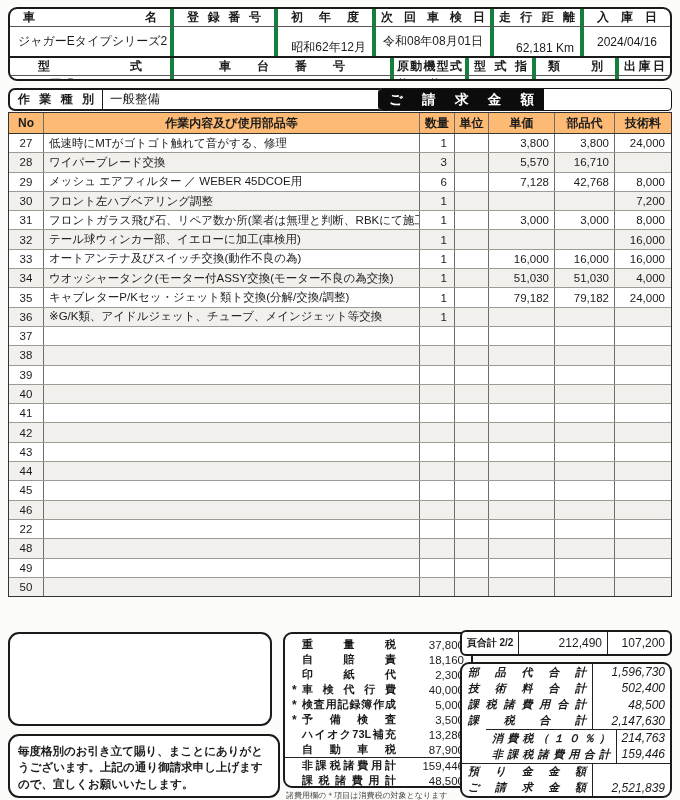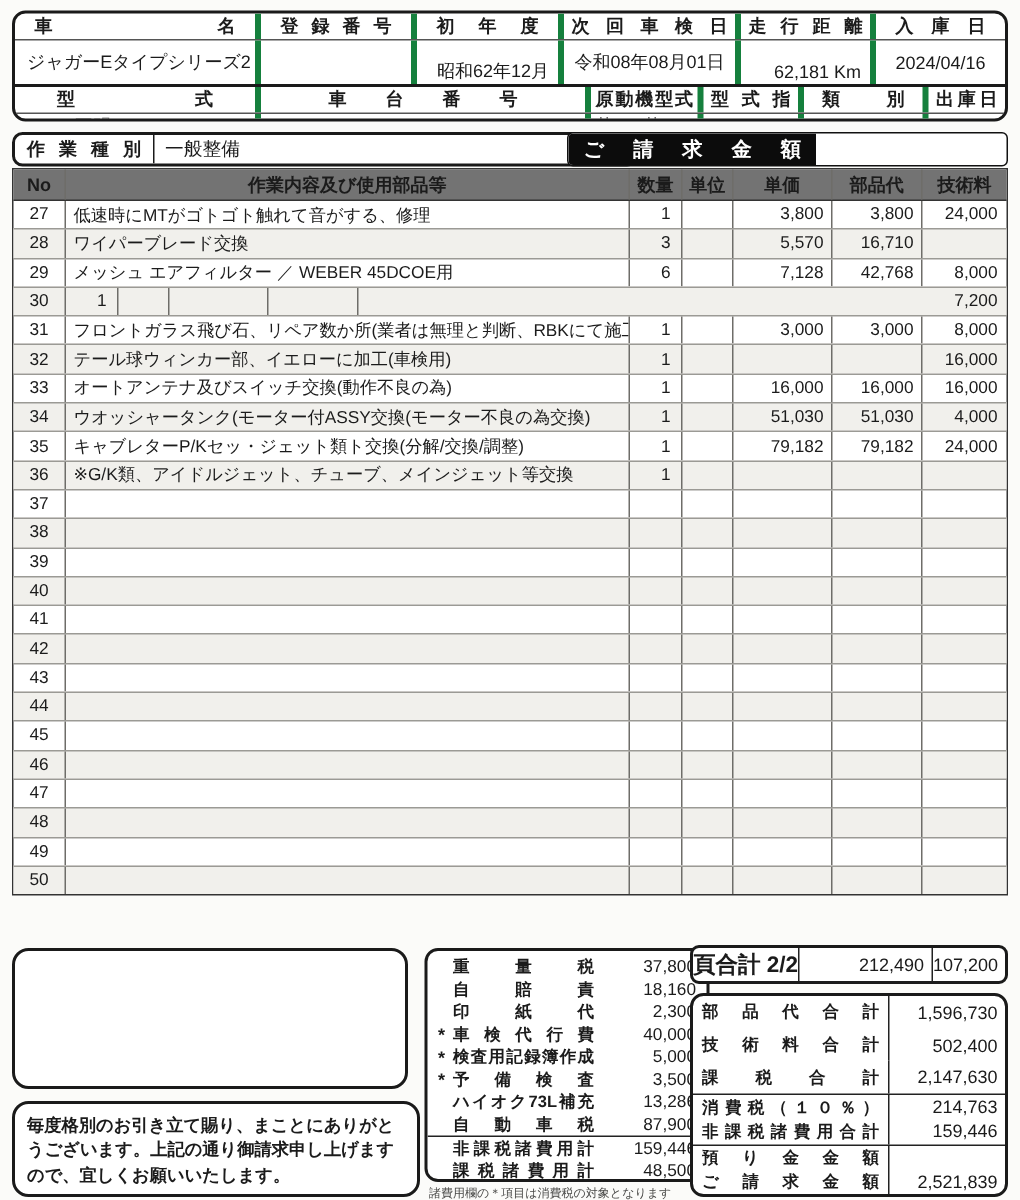--- a/index.html
+++ b/index.html
@@ -51,21 +51,21 @@
   .banner .banner-label { flex:0 0 165px; background:#0c0c0c; color:#fff;
     display:flex; align-items:center; }
   .banner .banner-label span { width:100%; font-weight:700; font-size:13.5px;
     text-align:justify; text-align-last:justify; padding:0 10px; }
   .banner .banner-amount { flex:1; }
 
   
   .items-table { left:8px; top:112px; width:664px; height:485px;
     border:1.5px solid #333; background:#fff;
     display:flex; flex-direction:column; }
-  .thead { flex:0 0 21px; display:flex; background:#737373;
+  .thead { flex:0 0 21px; display:flex; background:#fdba74;
     border-bottom:1.5px solid #333; }
   .thead .td { font-weight:700; font-size:12px; justify-content:center; padding:0; }
   .tbody { flex:1; display:flex; flex-direction:column; }
   .trow { flex:1; display:flex; min-height:0; }
   .trow + .trow { border-top:1px solid #9b9a95; }
   .trow.shade { background:#f1f0ec; }
   .td { display:flex; align-items:center; overflow:hidden;
     font-size:11.5px; white-space:nowrap; }
   .td + .td { border-left:1px solid #6e6d69; }
   .td-no    { flex:0 0 34px;  justify-content:center; }
@@ -97,31 +97,31 @@
   .fee-value { flex:0 0 58px; font-size:11.5px; text-align:right; }
   .fees-footnote { left:286px; top:790px; width:187px; height:10px;
     font-size:8px; color:#4a4a48; white-space:nowrap; overflow:hidden; }
 
   
   .pagetotal-box { left:460px; top:630px; width:212px; height:26px;
     border:2px solid #1a1a1a; border-radius:6px; background:#fff;
     display:flex; overflow:hidden; }
   .pt-cell { display:flex; align-items:center; }
   .pt-cell + .pt-cell { border-left:1.5px solid #222; }
-  .pt-label { flex:0 0 56px; font-size:15px; font-weight:700;
+  .pt-label { flex:0 0 56px; font-size:10px; font-weight:700;
     justify-content:center; white-space:nowrap; }
   .pt-v1 { flex:0 0 89px; } .pt-v2 { flex:1; }
   .pt-num { width:100%; text-align:right; font-size:12px; padding-right:5px; }
 
   .grandtotal-box { left:460px; top:662px; width:212px; height:136px;
     border:2px solid #1a1a1a; border-radius:9px; background:#fff;
-    display:flex; flex-direction:column; overflow:hidden; }
+    display:flex; flex-direction:column; overflow:hidden;font-style:italic; }
   .gt-group { display:flex; flex-direction:column; }
   .gt-group + .gt-group { border-top:1.5px solid #222; }
-  .gt-g1 { flex:4; } .gt-g2 { flex:2; } .gt-g3 { flex:2; }
+  .gt-g1 { flex:4; } .gt-g2 { flex:2;margin-left:24px; } .gt-g3 { flex:2; }
   .gt-row { flex:1; display:flex; min-height:0; }
   .gt-label { flex:0 0 131px; border-right:1.5px solid #222;
     display:flex; align-items:center; }
   .gt-label span { width:100%; font-size:11px; font-weight:700;
     text-align:justify; text-align-last:justify; padding:0 6px; }
   .gt-value { flex:1; display:flex; align-items:center; justify-content:flex-end;
     font-size:12px; padding-right:5px; }
 </style>
 </head>
 <body>
@@ -255,20 +255,21 @@
         <div class="td td-no">29</div>
         <div class="td td-desc">メッシュ エアフィルター ／ WEBER 45DCOE用</div>
         <div class="td td-qty">6</div>
         <div class="td td-unit"></div>
         <div class="td td-price">7,128</div>
         <div class="td td-parts">42,768</div>
         <div class="td td-labor">8,000</div>
       </div>
       <div class="trow shade">
         <div class="td td-no">30</div>
+        <div class="td td-desc">フロント左ハブベアリング調整</div>
         <div class="td td-qty">1</div>
         <div class="td td-unit"></div>
         <div class="td td-price"></div>
         <div class="td td-parts"></div>
         <div class="td td-labor">7,200</div>
       </div>
       <div class="trow">
         <div class="td td-no">31</div>
         <div class="td td-desc">フロントガラス飛び石、リペア数か所(業者は無理と判断、RBKにて施工</div>
         <div class="td td-qty">1</div>
@@ -406,21 +407,21 @@
       <div class="trow shade">
         <div class="td td-no">46</div>
         <div class="td td-desc"></div>
         <div class="td td-qty"></div>
         <div class="td td-unit"></div>
         <div class="td td-price"></div>
         <div class="td td-parts"></div>
         <div class="td td-labor"></div>
       </div>
       <div class="trow">
-        <div class="td td-no">47</div>
+        <div class="td td-no">22</div>
         <div class="td td-desc"></div>
         <div class="td td-qty"></div>
         <div class="td td-unit"></div>
         <div class="td td-price"></div>
         <div class="td td-parts"></div>
         <div class="td td-labor"></div>
       </div>
       <div class="trow shade">
         <div class="td td-no">48</div>
         <div class="td td-desc"></div>
@@ -531,20 +532,26 @@
         <div class="gt-value">1,596,730</div>
       </div>
       <div class="gt-row">
         <div class="gt-label">
           <span>技術料合計</span>
         </div>
         <div class="gt-value">502,400</div>
       </div>
       <div class="gt-row">
         <div class="gt-label">
+          <span>課税諸費用合計</span>
+        </div>
+        <div class="gt-value">48,500</div>
+      </div>
+      <div class="gt-row">
+        <div class="gt-label">
           <span>課税合計</span>
         </div>
         <div class="gt-value">2,147,630</div>
       </div>
     </div>
   <div class="gt-group gt-g2">
       <div class="gt-row">
         <div class="gt-label">
           <span>消費税（１０％）</span>
         </div>

